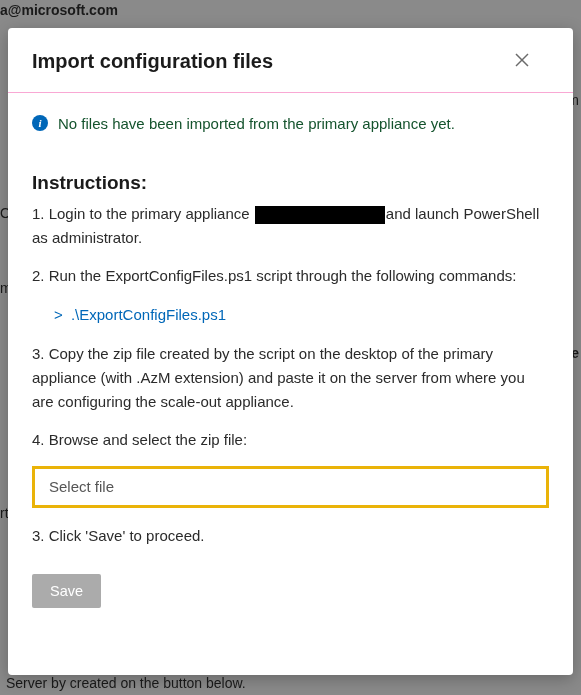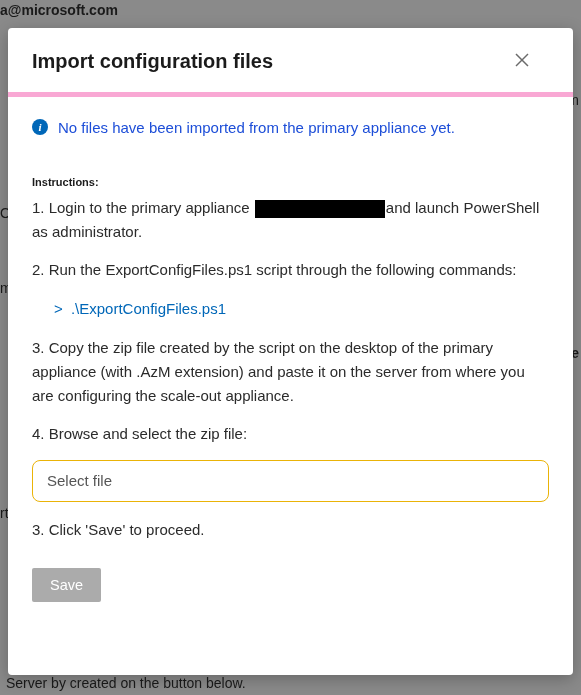--- a/index.html
+++ b/index.html
@@ -62,21 +62,21 @@
       box-shadow: 0 4px 16px rgba(0,0,0,0.25);
       display: flex;
       flex-direction: column;
       overflow: hidden;
     }
     .modal-header {
       display: flex;
       align-items: center;
       justify-content: space-between;
       padding: 20px 40px 18px 24px;
-      border-bottom: 5px solid #f9a8d4;
+      border-bottom: 1px solid #f9a8d4;
     }
     .modal-title {
       font-size: 20px;
       font-weight: 600;
       color: #1b1b1b;
     }
     .close-btn {
       background: none;
       border: none;
       cursor: pointer;
@@ -106,27 +106,27 @@
       align-items: center;
       justify-content: center;
       font-size: 11px;
       font-weight: bold;
       font-style: italic;
       font-family: Georgia, serif;
       flex-shrink: 0;
       margin-top: 2px;
     }
     .info-text {
-      color: #1d4ed8;
+      color: #14532d;
       font-size: 15px;
       line-height: 1.4;
     }
     .instructions-heading {
       font-weight: 700;
-      font-size: 11px;
+      font-size: 19px;
       color: #1b1b1b;
       margin-bottom: 8px;
     }
     .instruction-step {
       color: #2b2b2b;
       font-size: 15px;
       line-height: 1.6;
       margin-bottom: 14px;
     }
     .redacted {
@@ -147,22 +147,22 @@
       line-height: 1.7;
     }
     .cmd-prefix {
       display: inline-block;
       margin-right: 4px;
     }
     .italic-ext {
     }
     .file-row {
       display: flex;
-      border: 1px solid #eab308;
-      border-radius: 8px;
+      border: 3px solid #eab308;
+      border-radius: 0;
       margin-top: 10px;
       margin-bottom: 16px;
       height: 42px;
     }
     .file-input {
       flex: 1;
       border: none;
       padding: 0 14px;
       font-size: 15px;
       color: #555;

